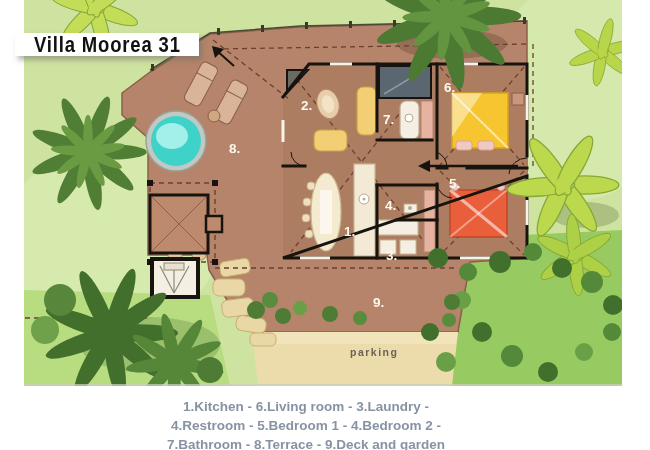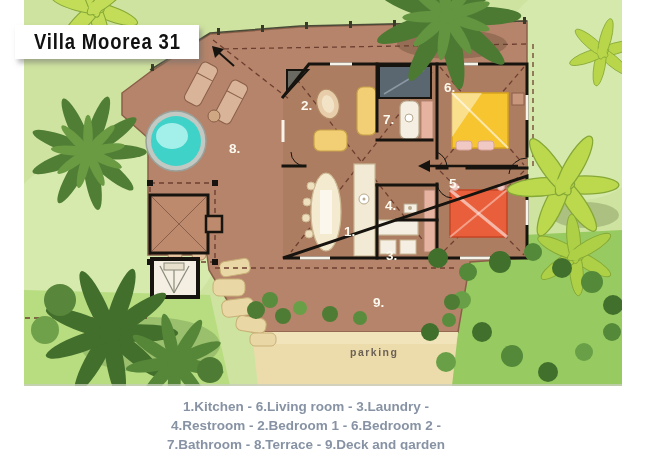--- a/index.html
+++ b/index.html
@@ -1,19 +1,19 @@
 <!DOCTYPE html>
 <html><head>
 <meta charset="utf-8">
 <style>
   html,body{margin:0;padding:0;background:#ffffff;}
   .stage{position:relative;width:650px;height:450px;background:#ffffff;overflow:hidden;
          font-family:"Liberation Sans",sans-serif;}
   .stage svg{position:absolute;left:0;top:0;}
-  .title-box{position:absolute;left:15px;top:25px;width:184px;height:34px;background:#ffffff;
+  .title-box{position:absolute;left:15px;top:33px;width:184px;height:23px;background:#ffffff;
              box-shadow:3px 4px 5px rgba(110,110,110,.5);display:flex;align-items:center;justify-content:center;text-align:center;}
   .title-box span{display:inline-block;transform:scaleX(.84);font-weight:bold;font-size:22px;
                   letter-spacing:1px;color:#111111;white-space:nowrap;}
   .legend{position:absolute;left:0;top:397px;width:612px;text-align:center;color:#8793a4;
           font-weight:bold;font-size:13.5px;line-height:19px;}
   .room-label{font:bold 13.5px "Liberation Sans",sans-serif;fill:#fbf8ee;}
   .parking-label{font:bold 10.5px "Liberation Sans",sans-serif;fill:#6b6157;letter-spacing:1.5px;}
 </style>
 </head>
 <body>
@@ -308,17 +308,17 @@
     <line x1="24" y1="385" x2="622" y2="385" stroke="#c9cec0" stroke-width="1.5"></line>
   </g>
 </svg>
 
 <div class="title-box">
   <span>Villa Moorea 31</span>
 </div>
 
 <div class="legend">
   <div>1.Kitchen - 6.Living room - 3.Laundry -</div>
-  <div>4.Restroom - 2.Bedroom 1 - 6.Bedroom 2 -</div>
+  <div>4.Restroom - 5.Bedroom 1 - 4.Bedroom 2 -</div>
   <div>7.Bathroom - 8.Terrace - 9.Deck and garden</div>
 </div>
 
 </div>
 
 </body></html>

